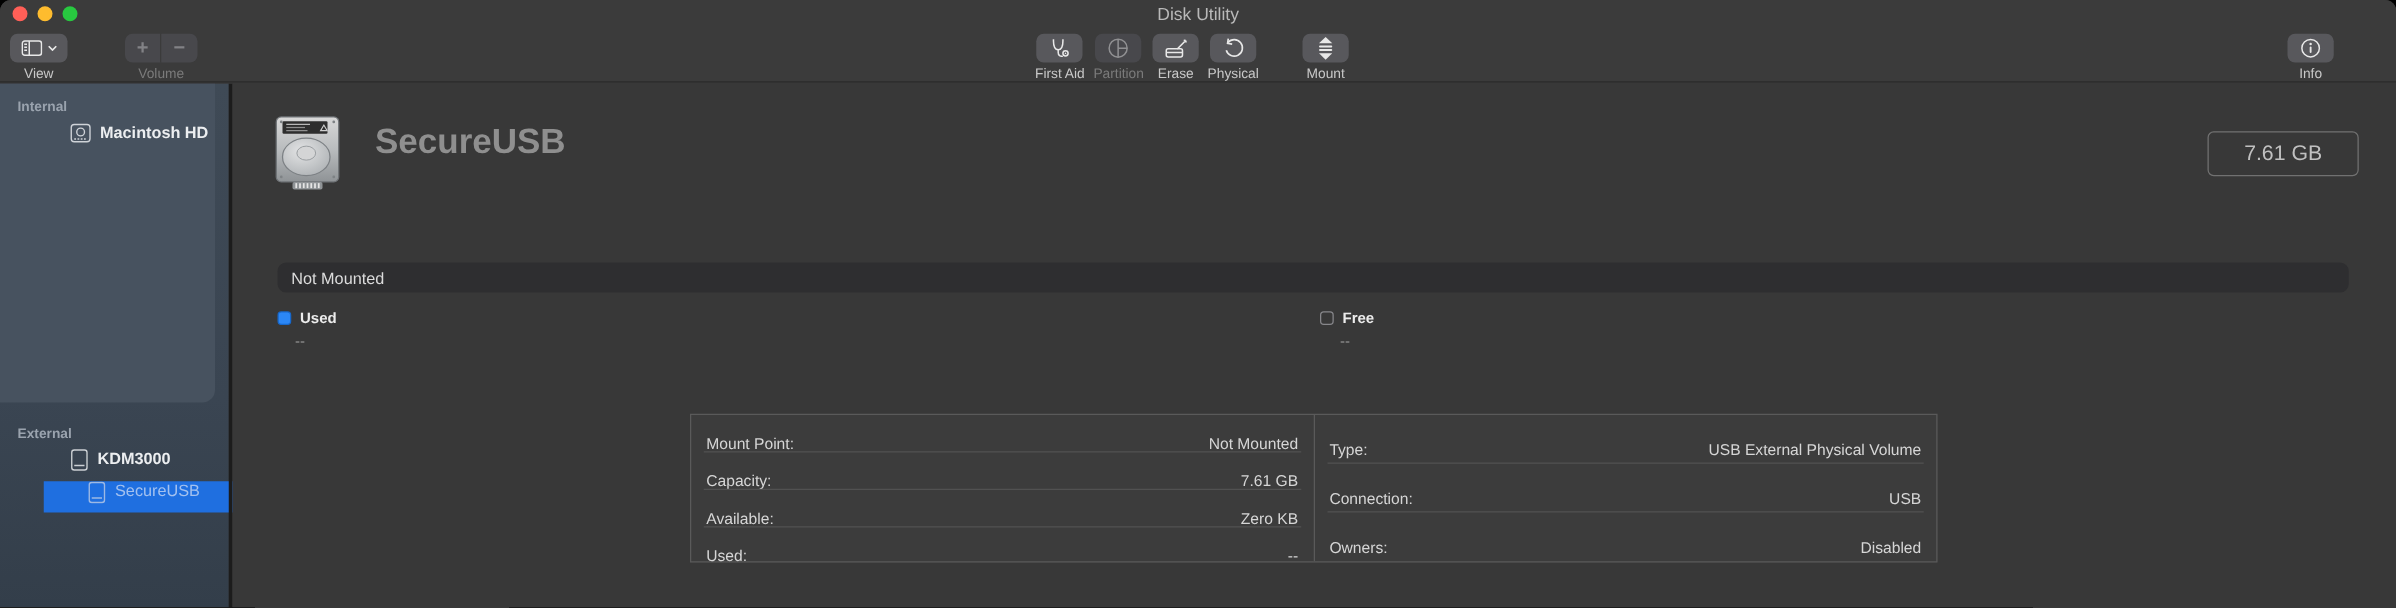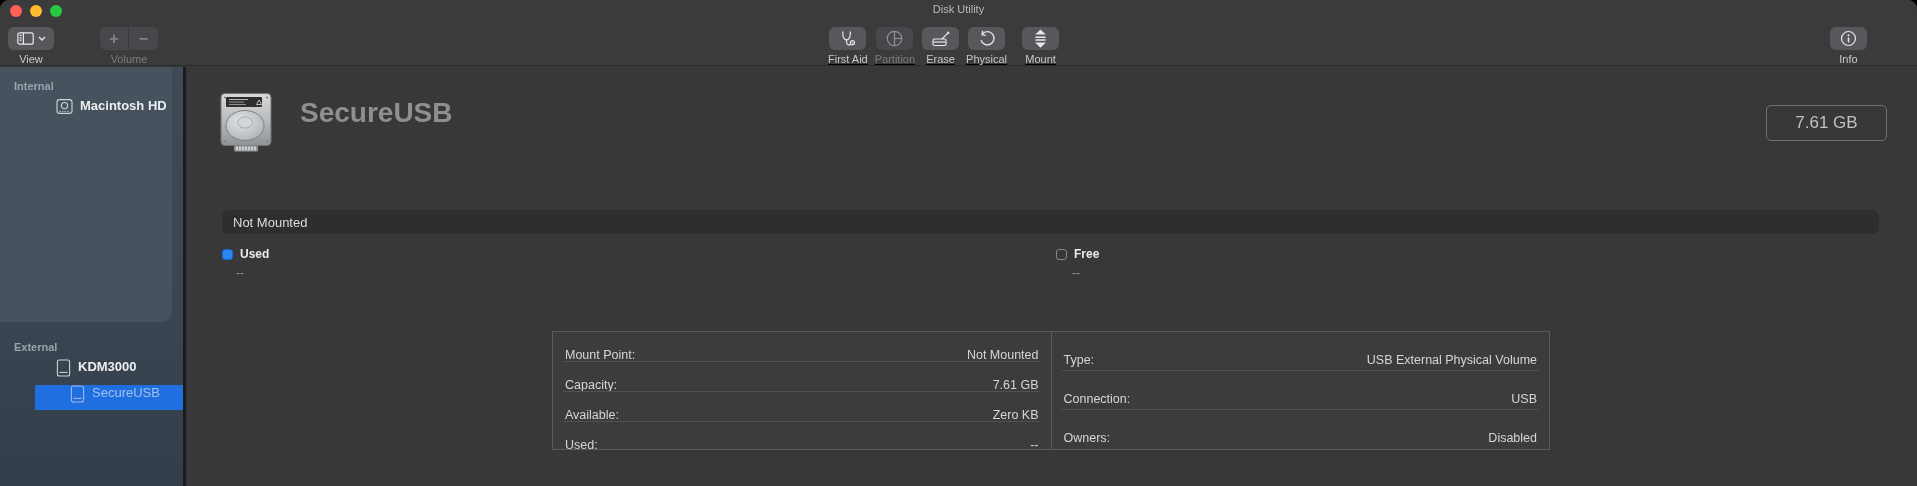--- a/index.html
+++ b/index.html
@@ -7,38 +7,38 @@
   .window{
     position:relative;width:1917px;height:486px;overflow:hidden;
     font-family:"Liberation Sans","DejaVu Sans",sans-serif;
     background:#383838;border-radius:9px 9px 0 0;
   }
   
   .titlebar{position:absolute;left:0;top:0;width:100%;height:20px;background:#3b3b3b;}
   .lights{position:absolute;left:10px;top:5px;display:flex;gap:8px;}
   .light{width:12px;height:12px;border-radius:50%;}
   .win-title{position:absolute;left:0;right:0;top:3px;text-align:center;
-    font-size:11px;color:#b9b9b9;}
+    font-size:14px;color:#b9b9b9;}
   
   .toolbar{position:absolute;left:0;top:20px;width:100%;height:46px;background:#3b3b3b;
     border-bottom:1px solid #2b2b2b;}
   .tb-item{position:absolute;display:flex;flex-direction:column;align-items:center;}
   .tb-btn{height:23px;background:#58585c;border:none;border-radius:6px;
     display:flex;align-items:center;justify-content:center;padding:0;}
   .tb-btn.disabled{background:#48484c;}
   .tb-label{margin-top:3px;font-size:11px;color:#c9c9c9;white-space:nowrap;}
   .tb-label.dim{color:#7b7b7b;}
   .seg{display:flex;}
   .seg .tb-btn{border-radius:0;width:29px;}
   .seg .tb-btn:first-child{border-radius:6px 0 0 6px;border-right:1px solid #3b3b3b;}
   .seg .tb-btn:last-child{border-radius:0 6px 6px 0;}
   .pm{font-size:16px;line-height:16px;color:#828286;font-weight:bold;}
-  .tb-center{position:absolute;left:828px;top:7px;display:flex;align-items:flex-start;text-decoration:underline;}
+  .tb-center{position:absolute;left:828px;top:7px;display:flex;align-items:flex-start;}
   .tb-center .tb-item{position:static;margin-right:7px;}
-  .tb-center .gap{margin-left:8px;align-items:center;}
+  .tb-center .gap{margin-left:28px;align-items:center;}
   
   .bodyarea{position:absolute;left:0;top:67px;width:100%;height:419px;}
   .sidebar{position:absolute;left:0;top:0;width:183px;height:100%;
     background:linear-gradient(180deg,#3f4a56 0%,#3a4552 60%,#333e4a 100%);}
   .sidebar-light{position:absolute;left:0;top:0;width:172px;height:255px;
     background:#47525f;border-bottom-right-radius:10px;}
   .divider{position:absolute;left:183px;top:0;width:3px;height:100%;background:#1c1c1c;}
   .side-header{position:absolute;left:14px;font-size:11px;font-weight:bold;color:#9aa3ae;}
   .side-row{position:absolute;left:0;width:183px;height:24px;display:flex;align-items:flex-start;margin-left:35px;}
   .side-row .icon{margin-left:21px;flex:0 0 auto;display:flex;}

